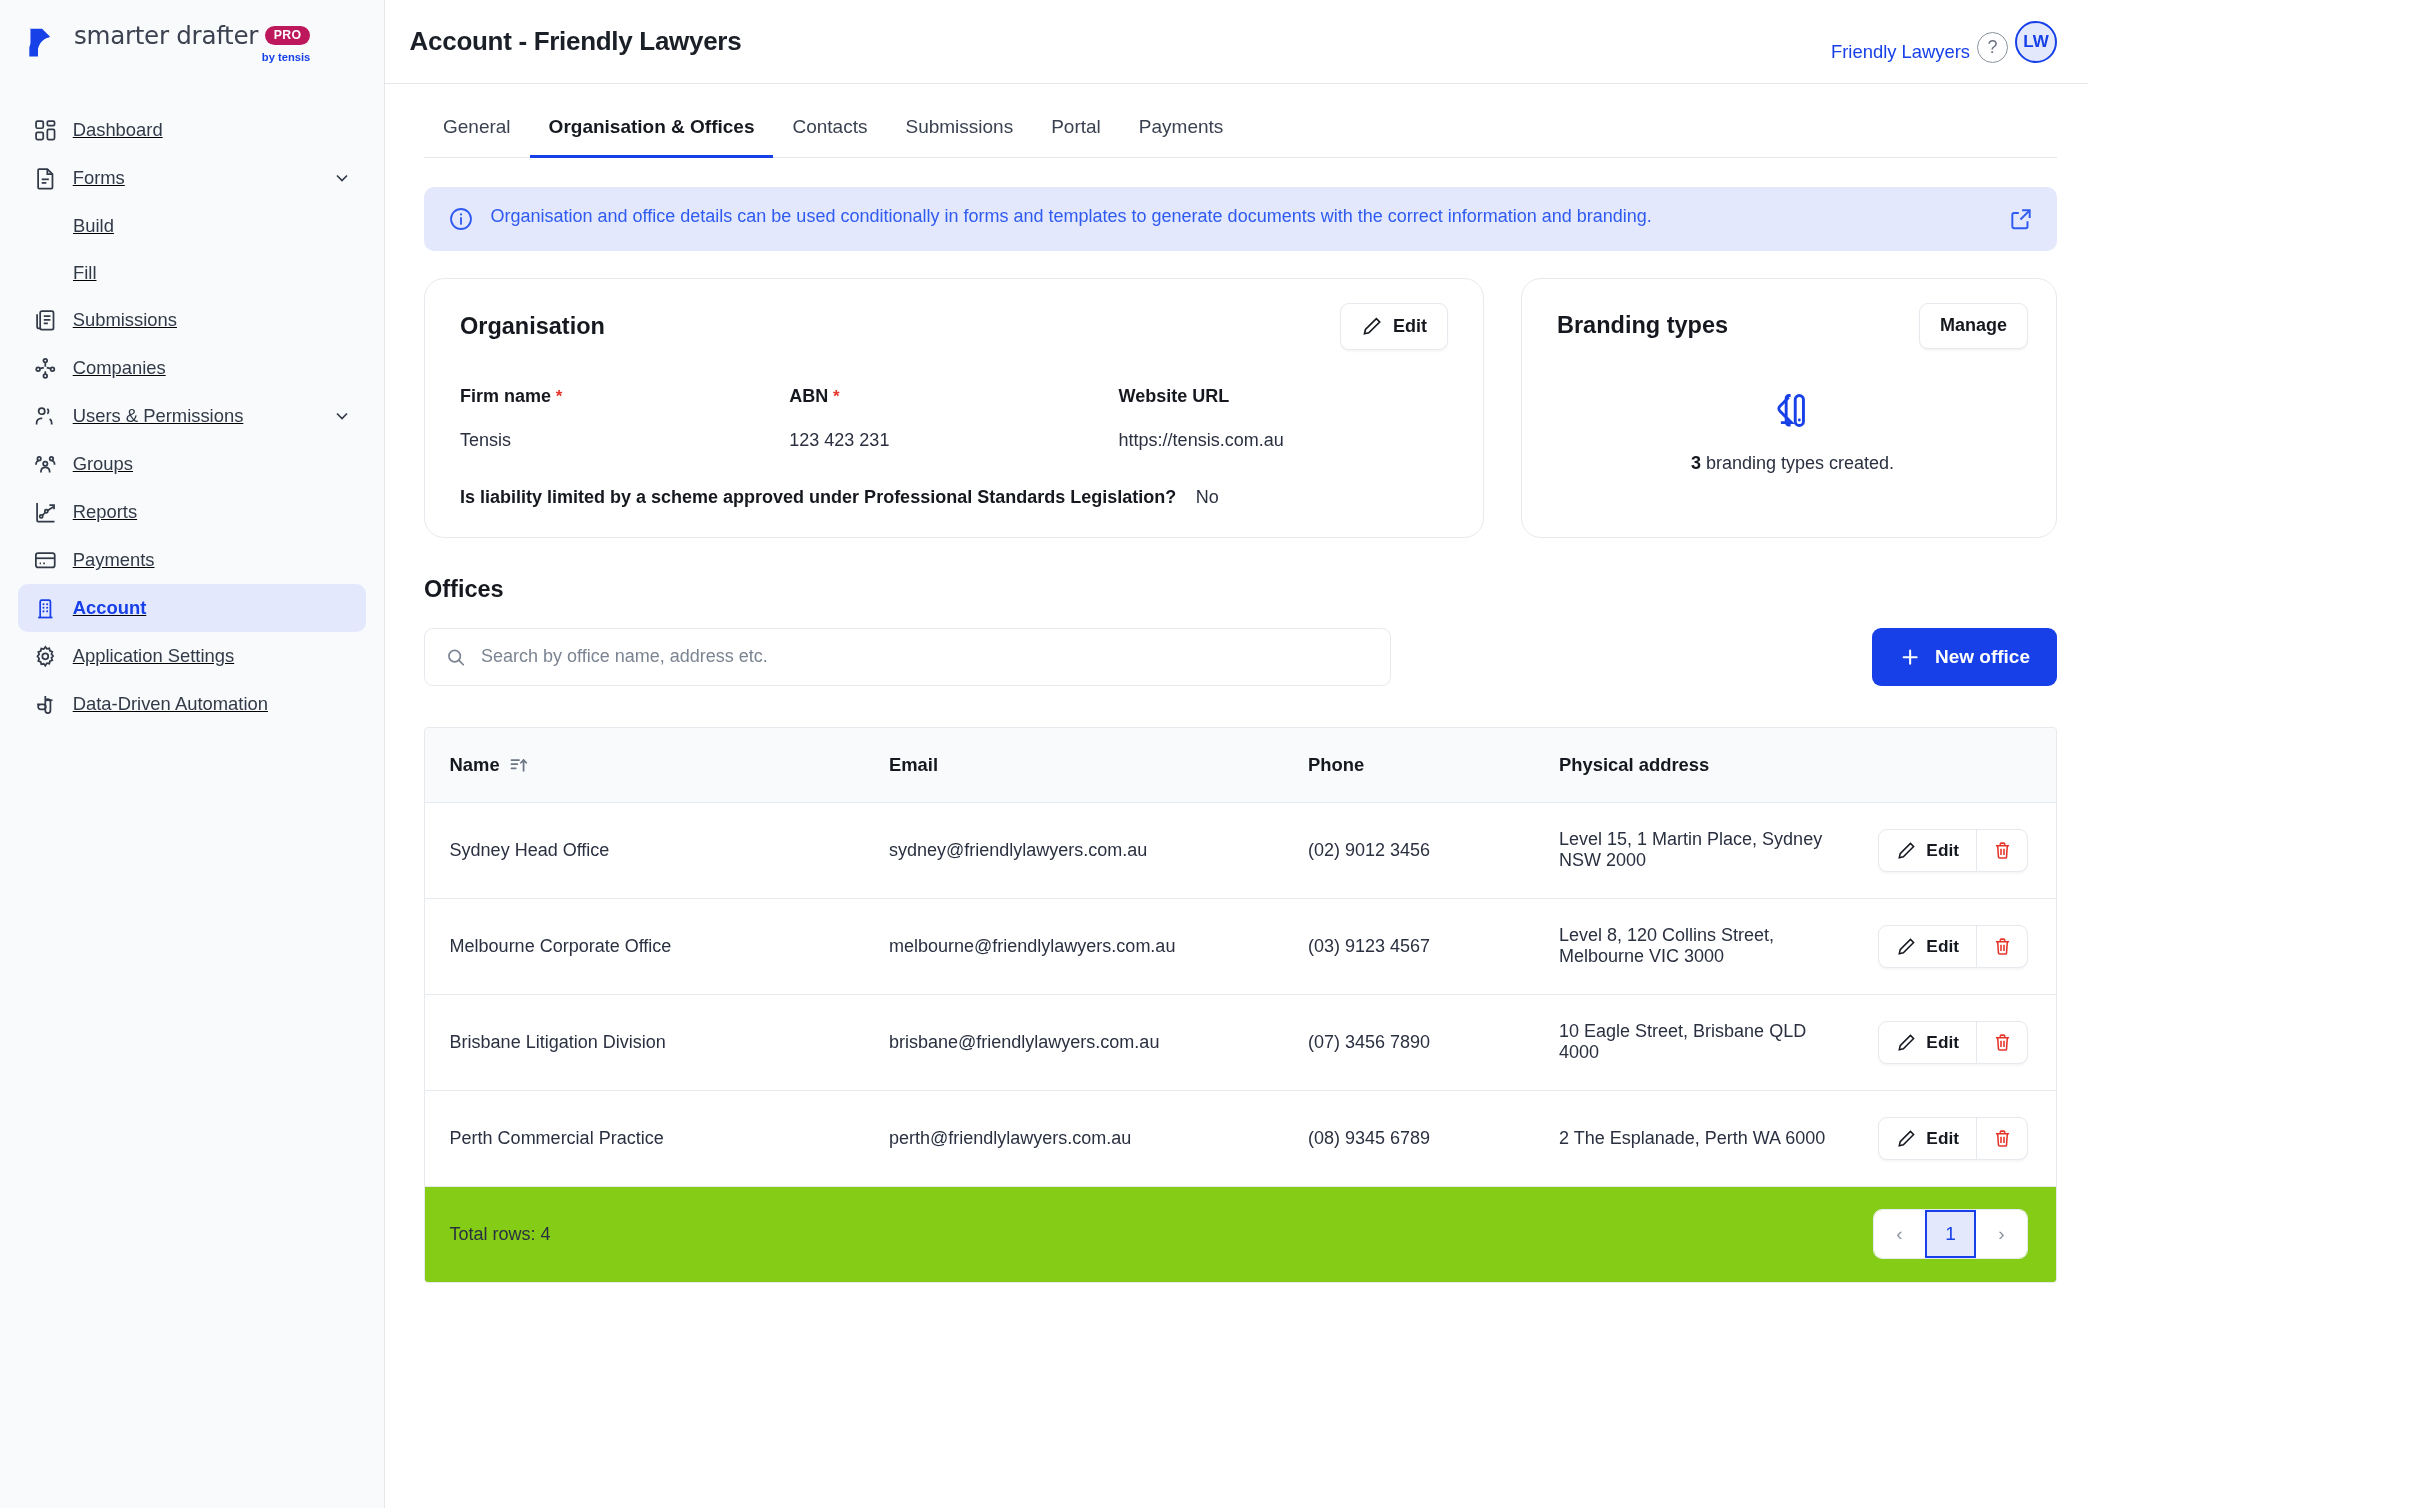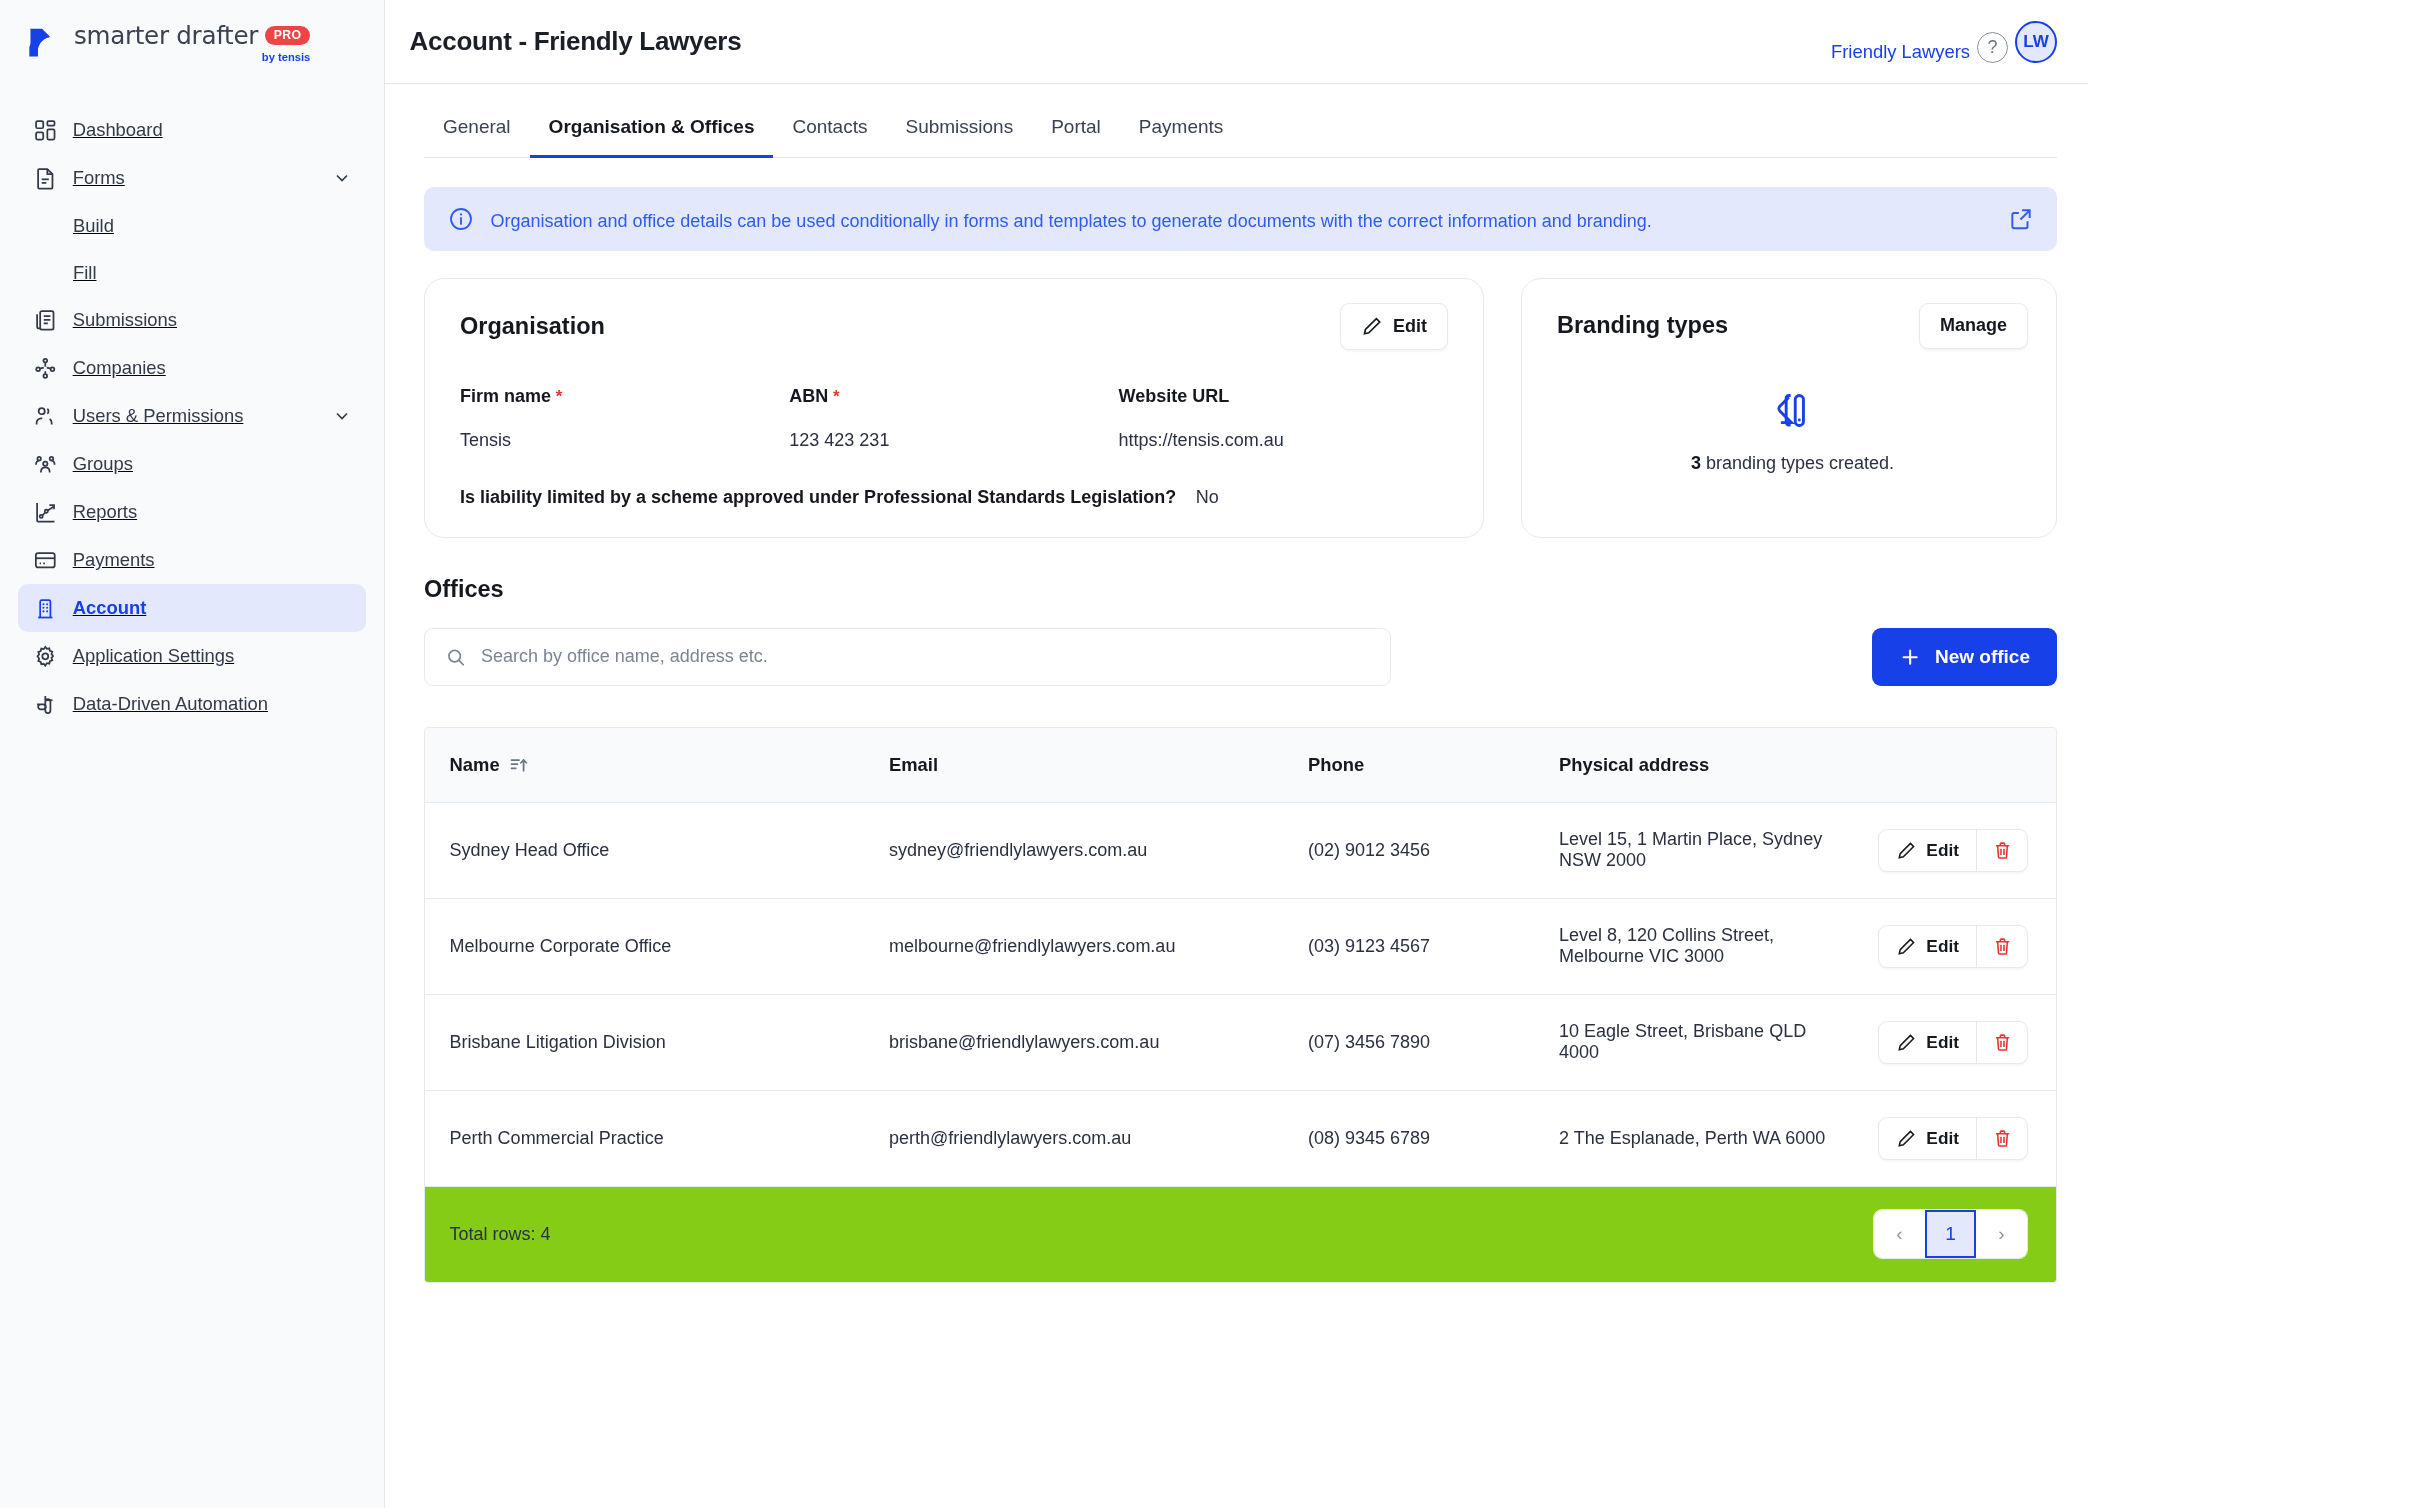--- a/index.html
+++ b/index.html
@@ -24,21 +24,21 @@
     border-bottom: 0px solid transparent;
   }
   .logo-mark { width: 37px; height: 37px; flex: 0 0 37px; }
   .logo-text-block { display: flex; flex-direction: column; justify-content: center; }
   .logo-row { display: flex; align-items: center; gap: 6.7px; }
   .logo-word {
     font-size: 24.6px; color: #3c4250; letter-spacing: -0.3px;
     font-family: "DejaVu Sans", sans-serif; font-weight: 400;
   }
   .pro-badge {
-    background: #ef4444; color: #fff; font-size: 12.3px; font-weight: 700;
+    background: #be185d; color: #fff; font-size: 12.3px; font-weight: 700;
     border-radius: 558px; padding: 2.8px 9px; letter-spacing: 0.3px;
   }
   .by-tensis {
     font-size: 11.2px; color: #1740e8; text-align: right; margin-top: 1.1px; font-weight: 600;
   }
 
   .nav { padding: 22.3px 18px 0 18px; display: flex; flex-direction: column; text-decoration: underline; }
   .nav-item {
     display: flex; align-items: center; gap: 15.6px;
     height: 48px; padding: 0 14.5px; border-radius: 10px;
@@ -83,21 +83,21 @@
   .tab {
     padding: 20px 19px 17px 19px; font-size: 19px; color: #3a4150;
     cursor: pointer; border-bottom: 3.9px solid transparent; margin-bottom: -1.7px;
     white-space: nowrap;
   }
   .tab.active { color: #15181f; font-weight: 700; border-bottom-color: #1740e8; }
 
   
   .banner {
     margin-top: 29px; background: #e3e8fd; border-radius: 10px;
-    display: flex; align-items: flex-end; gap: 17px;
+    display: flex; align-items: flex-start; gap: 17px;
     padding: 19px 23.5px; color: #2f5bf0; font-size: 18px;
   }
   .banner .ext { margin-left: auto; width: 26px; height: 26px; cursor: pointer; }
 
   
   .cards { display: flex; gap: 37px; margin-top: 27px; align-items: stretch; }
   .card {
     border: 1.7px solid #e6e9ee; border-radius: 20px; background: #fff;
   }
   .card-org { flex: 1 1 auto; padding: 24.6px 35px 29px 35px; min-width: 0; }

